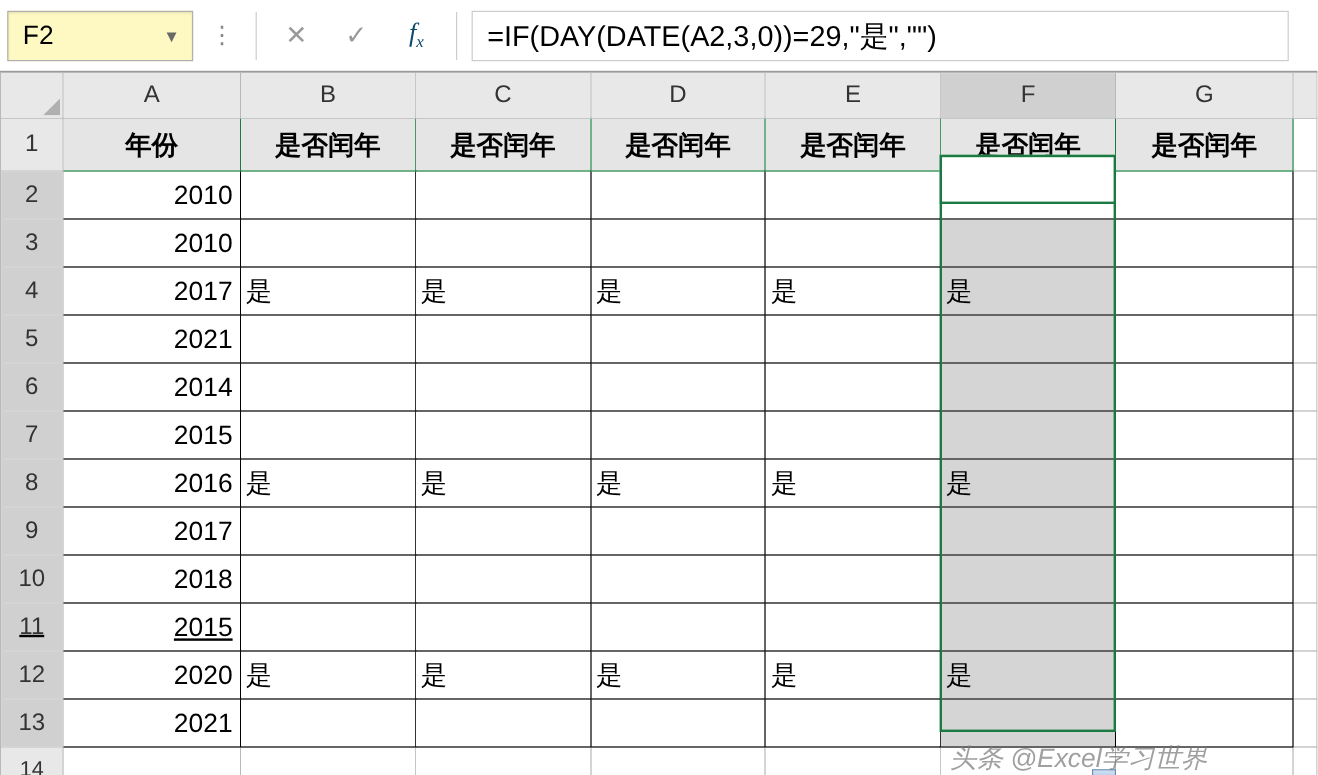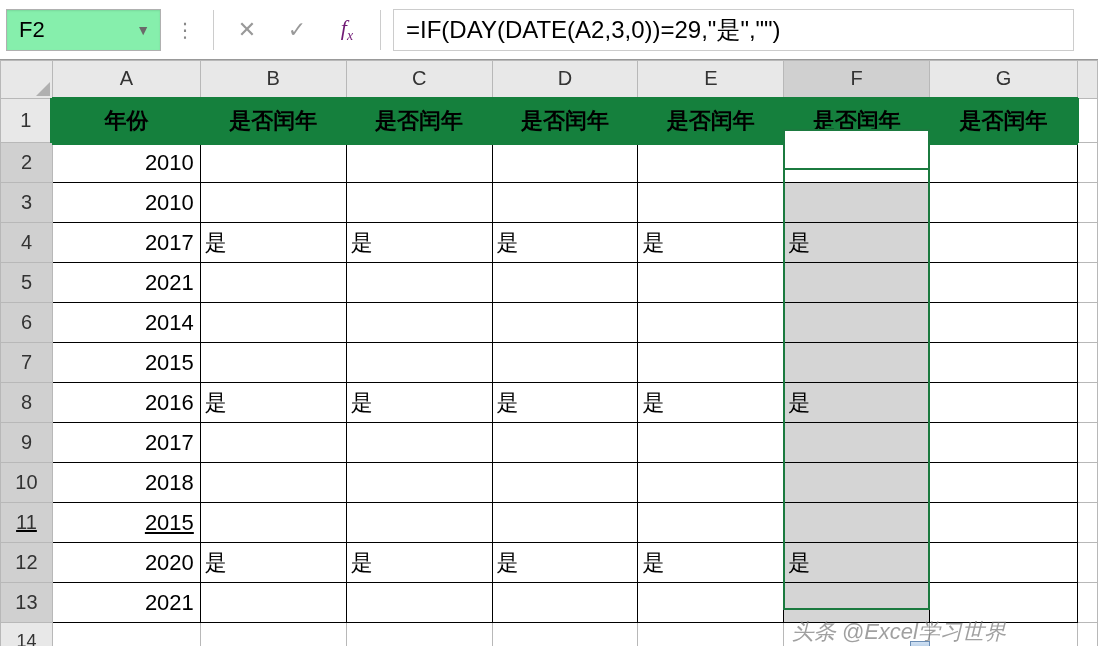--- a/index.html
+++ b/index.html
@@ -17,21 +17,21 @@
       align-items: center;
       height: 60px;
       border-bottom: 1px solid #999;
       padding: 4px 6px;
       gap: 8px;
     }
     .name-box {
       width: 155px;
       height: 42px;
       border: 1px solid #b0b0b0;
-      background: #86efac;
+      background: #fef9c3;
       display: flex;
       align-items: center;
       padding: 0 10px 0 12px;
       font-size: 22px;
       box-shadow: inset 0 1px 2px rgba(0,0,0,0.1);
     }
     .name-box-text { flex: 1; }
     .name-box-dropdown {
       color: #6a6a6a;
       font-size: 14px;
@@ -50,21 +50,21 @@
     }
     .fb-btn {
       width: 42px;
       height: 40px;
       display: flex;
       align-items: center;
       justify-content: center;
       color: #999;
       font-size: 22px;
     }
-    .fb-btn.fx { font-style: italic; font-family: "Times New Roman", serif; font-size: 22px; color: #701a75; }
+    .fb-btn.fx { font-style: italic; font-family: "Times New Roman", serif; font-size: 22px; color: #0c4a6e; }
     .fb-btn.fx sub { font-size: 14px; }
     .formula-input {
       flex: 1;
       height: 42px;
       border: 1px solid #ccc;
       background: #fff;
       display: flex;
       align-items: center;
       padding: 0 12px;
       font-size: 24px;
@@ -110,24 +110,24 @@
       width: 52px;
     }
     .rowhdr.sel { background: #d0d0d0; }
     
     .cell {
       background: #fff;
       padding: 0 4px;
       font-size: 22px;
     }
     .cell.hdr-cell {
-      background: #15803d;
+      background: #e5e5e5;
       text-align: center;
       font-weight: bold;
-      border: 4px solid #15803d;
+      border: 1px solid #15803d;
     }
     .cell.data-border {
       border: 1px solid #000;
     }
     .cell.num { text-align: right; padding-right: 6px; }
     .cell.txt { text-align: left; padding-left: 4px; }
     .cell.sel-range {
       background: #d5d5d5;
     }
     

